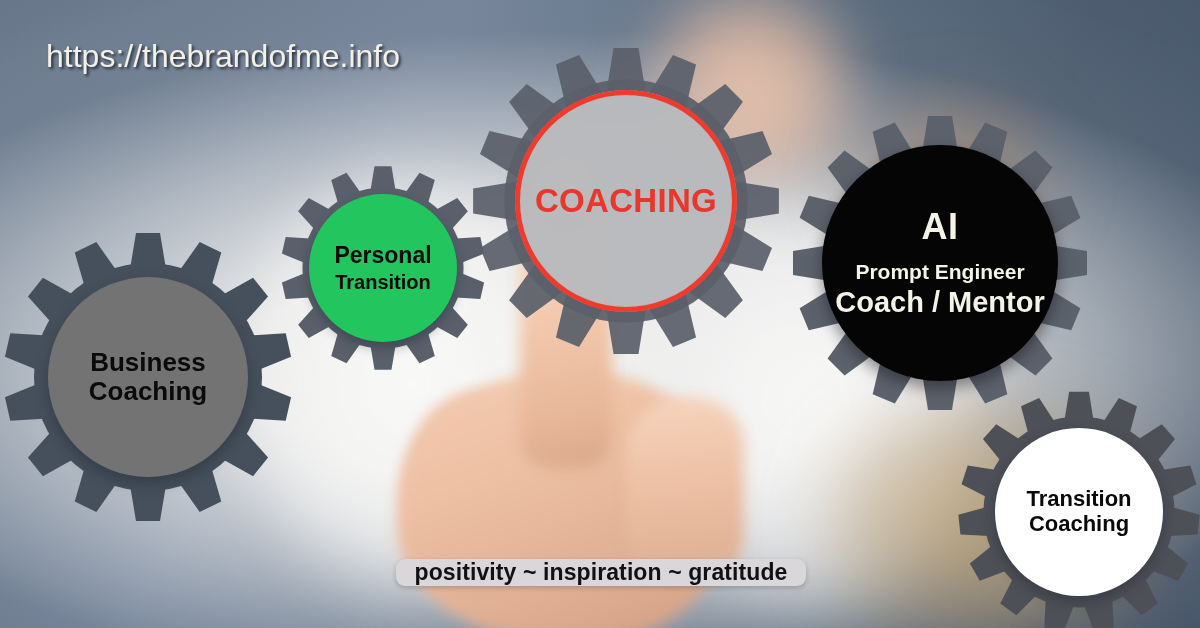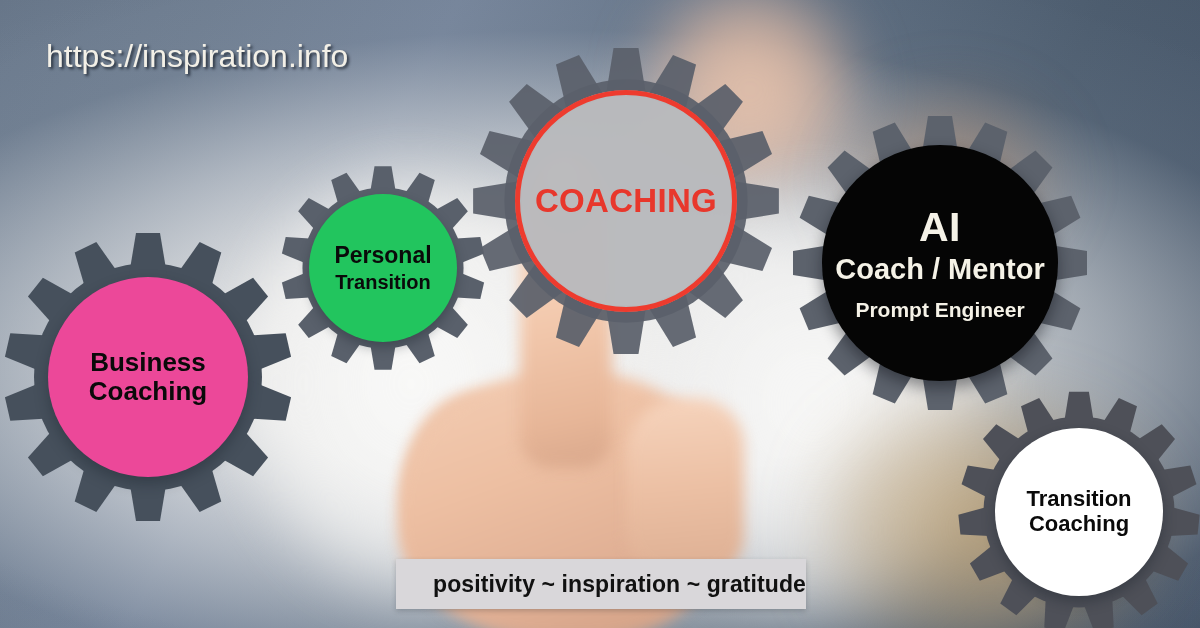--- a/index.html
+++ b/index.html
@@ -96,21 +96,21 @@
   .gear-hub{
     position:absolute;left:50%;top:50%;transform:translate(-50%,-50%);
     border-radius:50%;display:flex;flex-direction:column;
     align-items:center;justify-content:center;text-align:center;
     box-sizing:border-box;
   }
   .hub-line{line-height:1.12;white-space:nowrap;}
 
   #gear-business{left:-2px;top:224px;width:300px;height:306px;}
   #gear-business .gear-hub{
-    width:200px;height:200px;background:#ec4899;
+    width:200px;height:200px;background:#737373;
     box-shadow:0 7px 14px rgba(20,28,38,0.34);
   }
   #gear-business .hub-line{color:#0a0a0a;font-size:26px;font-weight:bold;}
 
   #gear-personal{left:277px;top:160px;width:212px;height:216px;}
   #gear-personal .gear-hub{
     width:148px;height:148px;background:#22c55e;
     box-shadow:0 6px 12px rgba(20,28,38,0.34);
   }
   #gear-personal .l1{color:#0a0a0a;font-size:23px;font-weight:bold;}
@@ -121,36 +121,36 @@
     width:222px;height:222px;background:transparent;
     border:5px solid #ee3b2e;
   }
   #gear-coaching .hub-line{color:#e8372c;font-size:33px;font-weight:bold;letter-spacing:0.3px;}
 
   #gear-ai{left:790px;top:110px;width:300px;height:306px;}
   #gear-ai .gear-hub{
     width:236px;height:236px;background:#050505;
     box-shadow:0 7px 15px rgba(10,14,20,0.45);
   }
-  #gear-ai .l1{color:#f5f2e7;font-size:41px;font-weight:bold;letter-spacing:0.5px;}
+  #gear-ai .l1{color:#f5f2e7;font-size:36px;font-weight:bold;letter-spacing:0.5px;}
   #gear-ai .l2{color:#f5f2e7;font-size:29px;font-weight:bold;margin-top:3px;}
   #gear-ai .l3{color:#f5f2e7;font-size:21px;font-weight:bold;margin-top:12px;}
 
   #gear-transition{left:955px;top:386px;width:248px;height:252px;}
   #gear-transition .gear-hub{
     width:168px;height:168px;background:#ffffff;
     box-shadow:0 6px 13px rgba(20,28,38,0.35);
   }
   #gear-transition .hub-line{color:#0a0a0a;font-size:22px;font-weight:bold;}
 
   
   .tagline{
-    position:absolute;left:396px;top:559px;width:410px;height:50px;
-    background:#d9d7da;border-radius:0;
-    display:flex;align-items:center;justify-content:flex-end;
+    position:absolute;left:396px;top:559px;width:410px;height:27px;
+    background:#d9d7da;border-radius:9px;
+    display:flex;align-items:center;justify-content:center;
     box-shadow:0 2px 5px rgba(20,28,38,0.22);
   }
   .tagline-text{
     font-size:23px;font-weight:bold;color:#111111;white-space:nowrap;letter-spacing:0.1px;
   }
 </style>
 </head>
 <body>
 
 <div id="stage">
@@ -164,21 +164,21 @@
 
   <div class="hand hand-shadow"></div>
   <div class="hand knuckles"></div>
   <div class="hand palm"></div>
   <div class="hand finger-thumb"></div>
   <div class="hand finger-index"></div>
   <div class="hand finger-tip"></div>
   <div class="bg-vignette"></div>
 
   <div class="brand-block">
-    <div class="brand-url">https://inspiration.info</div>
+    <div class="brand-url">https://thebrandofme.info</div>
   </div>
 
   <div class="gear" id="gear-business">
     <svg viewBox="0 0 200 200">
       <g fill="#46505C">
         <circle cx="100" cy="100" r="76"></circle>
         <g id="bt">
           <polygon points="92,4 108,4 113,34 87,34"></polygon>
         </g>
         <use href="#bt" transform="rotate(25.714 100 100)"></use>
@@ -279,22 +279,22 @@
         <use href="#at" transform="rotate(225 100 100)"></use>
         <use href="#at" transform="rotate(247.5 100 100)"></use>
         <use href="#at" transform="rotate(270 100 100)"></use>
         <use href="#at" transform="rotate(292.5 100 100)"></use>
         <use href="#at" transform="rotate(315 100 100)"></use>
         <use href="#at" transform="rotate(337.5 100 100)"></use>
       </g>
     </svg>
     <div class="gear-hub">
       <div class="hub-line l1">AI</div>
+      <div class="hub-line l3">Prompt Engineer</div>
       <div class="hub-line l2">Coach / Mentor</div>
-      <div class="hub-line l3">Prompt Engineer</div>
     </div>
   </div>
 
   <div class="gear" id="gear-transition">
     <svg viewBox="0 0 200 200">
       <g fill="#4E5058">
         <circle cx="100" cy="100" r="77"></circle>
         <g id="tt">
           <polygon points="92,3 108,3 113,34 87,34"></polygon>
         </g>

